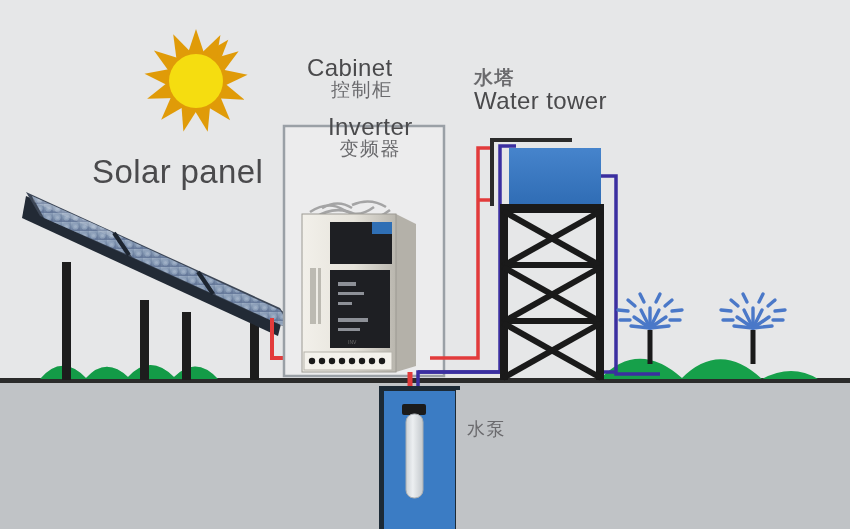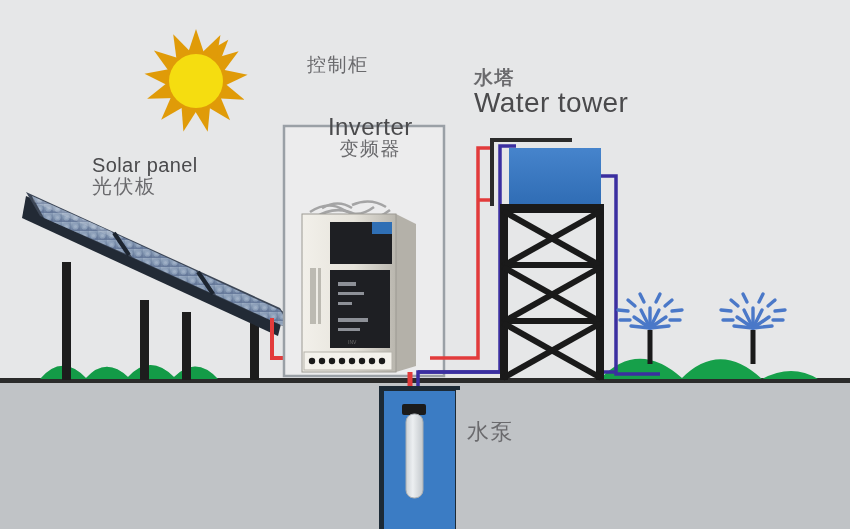--- a/index.html
+++ b/index.html
@@ -7,36 +7,36 @@
   body{
     width:850px;height:529px;
     font-family:"Liberation Sans","DejaVu Sans",sans-serif;
     background:#e6e7e8;
     overflow:hidden;
   }
   #scene{position:relative;width:850px;height:529px;background:#e6e7e8;}
   #scene svg{position:absolute;left:0;top:0;}
 
   .lbl{position:absolute;white-space:nowrap;line-height:1.06;}
-  .lbl .en{display:block;color:#4a4a4c;font-size:20px;letter-spacing:.4px;font-weight:400;}
+  .lbl .en{display:block;color:#4a4a4c;font-size:33px;letter-spacing:.4px;font-weight:400;}
   .lbl .cn{display:block;color:#6a6a6d;font-size:20px;letter-spacing:1.5px;}
 
   #lbl-solar{left:92px;top:155px;}
   #lbl-cabinet{left:307px;top:55px;}
   #lbl-cabinet .en{font-size:24px;}
   #lbl-cabinet .cn{font-size:19px;text-align:right;}
   #lbl-inverter{left:308px;top:114px;margin-left:20px;}
   #lbl-inverter .en{font-size:24px;}
   #lbl-inverter .cn{font-size:19px;text-align:center;}
   #lbl-tower{left:474px;top:68px;}
   #lbl-tower .cn{font-size:19px;font-weight:bold;}
-  #lbl-tower .en{font-size:28px;}
+  #lbl-tower .en{font-size:24px;}
   #lbl-pump{left:467px;top:420px;}
   #lbl-pump .en{font-size:25px;}
-  #lbl-pump .cn{font-size:22px;}
+  #lbl-pump .cn{font-size:18px;}
 </style>
 </head>
 <body>
 
 <div id="scene">
 
   <svg width="850" height="529" viewBox="0 0 850 529">
 
     <defs>
       <linearGradient id="panelGrad" x1="0" y1="0" x2="0.3" y2="1">
@@ -259,24 +259,24 @@
         <line x1="32" y1="-20" x2="22" y2="-19"></line>
         <line x1="22" y1="-30" x2="15" y2="-24"></line>
         <line x1="10" y1="-36" x2="6" y2="-28"></line>
       </g>
     </g>
 
   </svg>
 
   <div class="lbl" id="lbl-solar">
     <span class="en">Solar panel</span>
-    <span class="cn">光伏板</span>
   </div>
 
   <div class="lbl" id="lbl-cabinet">
+    <span class="en">Cabinet</span>
     <span class="cn">控制柜</span>
   </div>
 
   <div class="lbl" id="lbl-inverter">
     <span class="en">Inverter</span>
     <span class="cn">变频器</span>
   </div>
 
   <div class="lbl" id="lbl-tower">
     <span class="cn">水塔</span>

